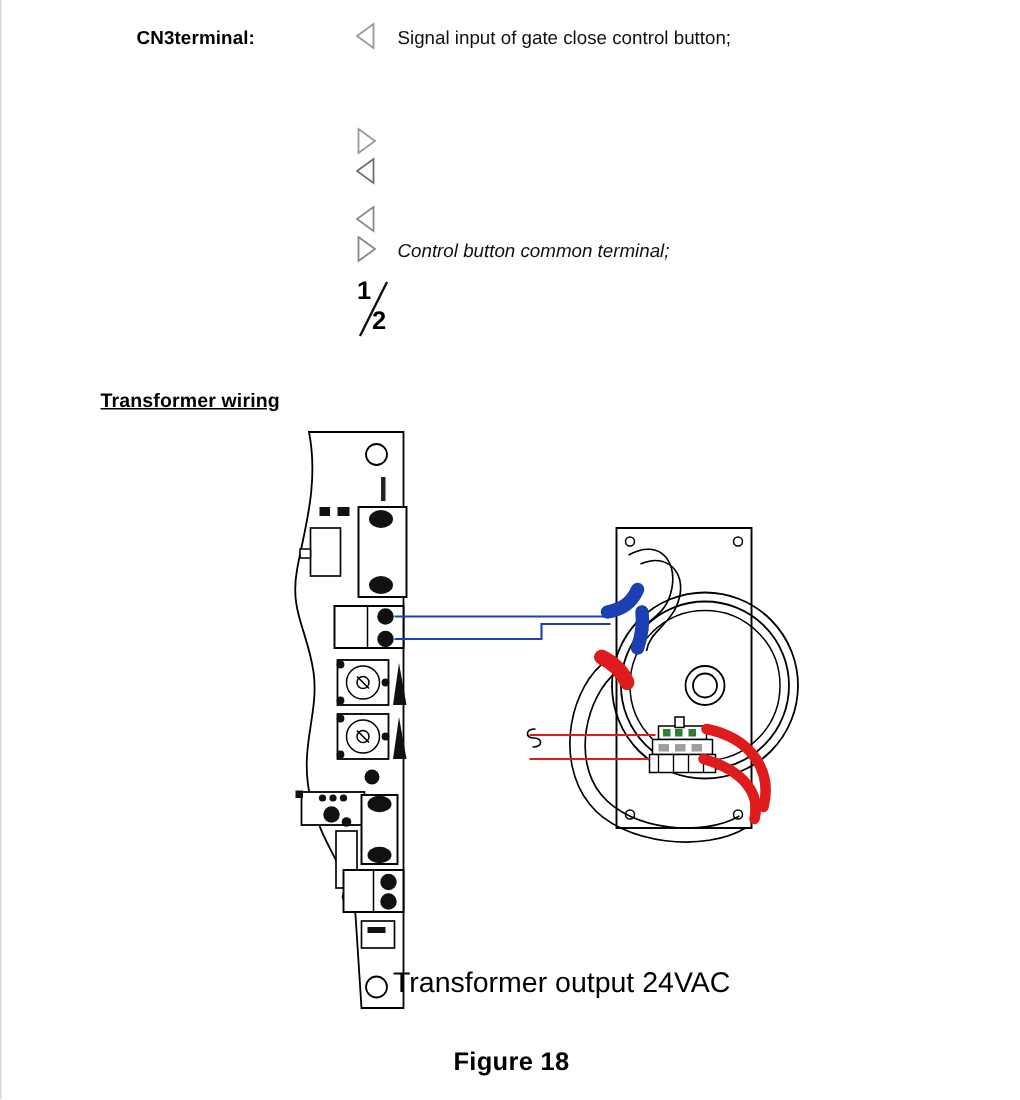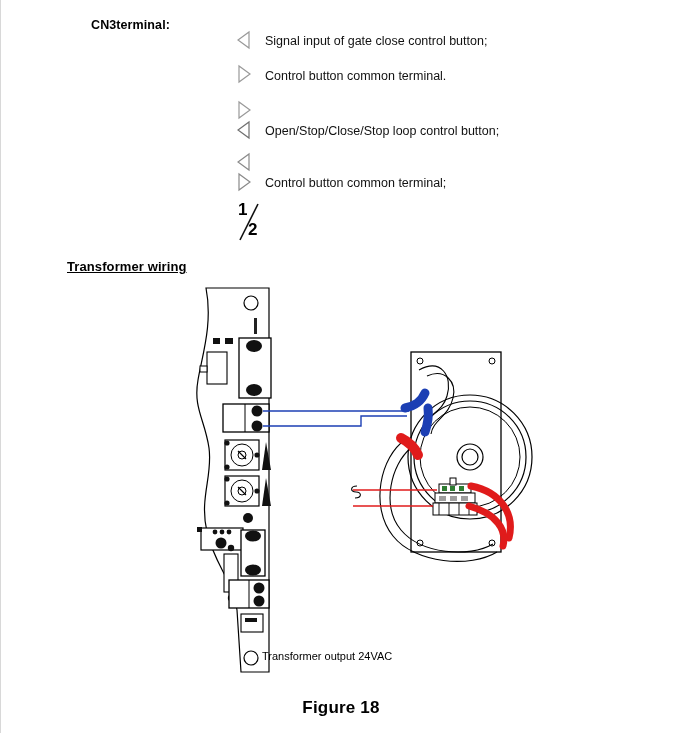--- a/index.html
+++ b/index.html
@@ -39,21 +39,20 @@
     font-size: 12.5px;
     font-weight: bold;
     letter-spacing: 0.1px;
     white-space: nowrap;
   }
   .cn3-row {
     position: absolute;
     left: 236px;
     display: flex;
     align-items: flex-start;
-    margin-top: 16px;
   }
   .tri-stack {
     position: relative;
     width: 24px;
     flex: 0 0 24px;
   }
   .tri {
     display: block;
     width: 14px;
     height: 20px;
@@ -70,21 +69,21 @@
   #cn3-row-1 { top: 14px; }
   #cn3-row-1 .row-text { margin-left: 4px; margin-top: 4px; }
 
   #cn3-row-2 { top: 48px; }
   #cn3-row-2 .row-text { margin-left: 4px; margin-top: 5px; }
 
   #cn3-row-3 { top: 84px; }
   #cn3-row-3 .tri-stack { width: 24px; }
   #cn3-row-3 .row-text { margin-left: 4px; margin-top: 24px; }
 
-  #cn3-row-4 { top: 136px; }
+  #cn3-row-4 { top: 136px; font-style: italic; }
   #cn3-row-4 .row-text { margin-left: 4px; margin-top: 24px; }
 
   #cn3-row-5 { top: 184px; }
   #cn3-row-5 .row-text { margin-left: 6px; margin-top: 24px; }
 
   .frac {
     position: relative;
     width: 26px;
     height: 44px;
     flex: 0 0 26px;
@@ -119,21 +118,21 @@
     position: absolute;
     left: 0;
     top: 280px;
     width: 680px;
     height: 410px;
   }
   #diagram svg { display: block; }
 
   .lbl {
     position: absolute;
-    font-size: 11px;
+    font-size: 19px;
     line-height: 16px;
     color: #000;
     white-space: nowrap;
   }
   #lbl-output {
     left: 261px;
     top: 368px;
   }
 
   #fig-caption {
@@ -160,45 +159,34 @@
       <div class="tri-stack">
         <span class="tri">
           <svg viewBox="0 0 14 20" width="14" height="20">
             <polygon points="12,2 12,18 1,10" fill="none" stroke="#999" stroke-width="1.2"></polygon>
           </svg>
         </span>
       </div>
       <div class="row-text">Signal input of gate close control button;</div>
     </div>
 
-    <div class="cn3-row" id="cn3-row-2">
-      <div class="tri-stack">
-        <span class="tri">
-          <svg viewBox="0 0 14 20" width="14" height="20">
-            <polygon points="2,2 2,18 13,10" fill="none" stroke="#999" stroke-width="1.2"></polygon>
-          </svg>
-        </span>
-      </div>
-      <div class="row-text">Control button common terminal.</div>
-    </div>
 
     <div class="cn3-row" id="cn3-row-3">
       <div class="tri-stack">
         <span class="tri">
           <svg viewBox="0 0 14 20" width="14" height="20">
             <polygon points="2,2 2,18 13,10" fill="none" stroke="#999" stroke-width="1.2"></polygon>
           </svg>
         </span>
         <span class="tri">
           <svg viewBox="0 0 14 20" width="14" height="20">
             <polygon points="12,2 12,18 1,10" fill="none" stroke="#6f6f6f" stroke-width="1.2"></polygon>
           </svg>
         </span>
       </div>
-      <div class="row-text">Open/Stop/Close/Stop loop control button;</div>
     </div>
 
     <div class="cn3-row" id="cn3-row-4">
       <div class="tri-stack">
         <span class="tri">
           <svg viewBox="0 0 14 20" width="14" height="20">
             <polygon points="12,2 12,18 1,10" fill="none" stroke="#8a8a8a" stroke-width="1.2"></polygon>
           </svg>
         </span>
         <span class="tri">

